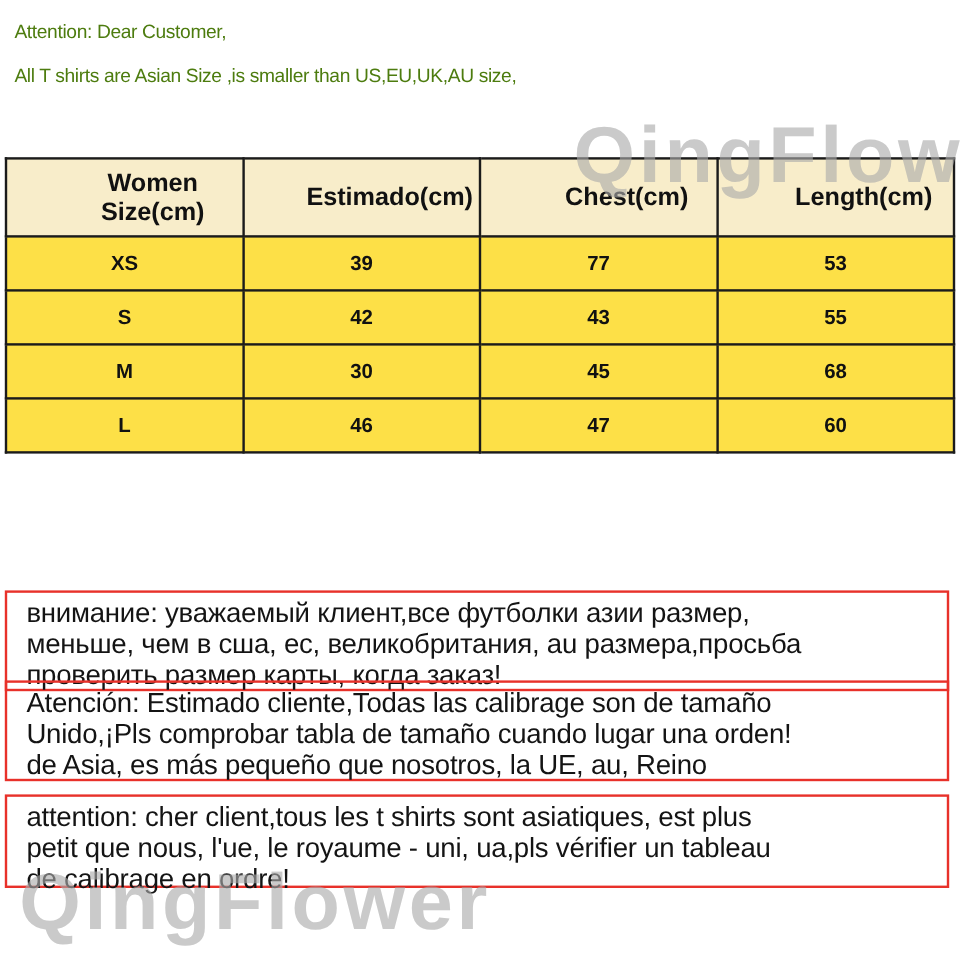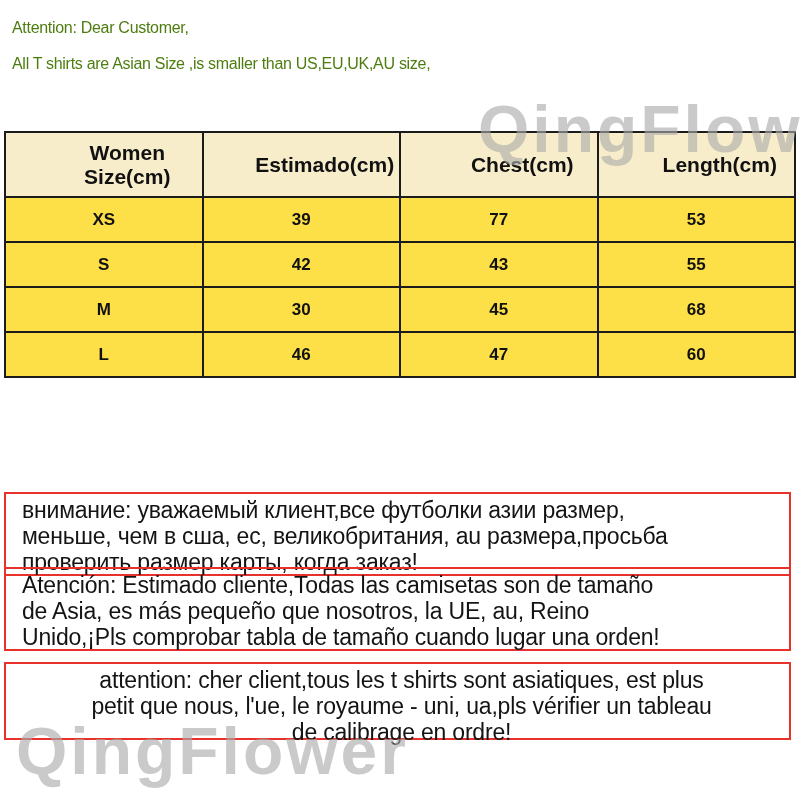--- a/index.html
+++ b/index.html
@@ -79,21 +79,21 @@
     padding: 3px 8px 0 16px;
     font-size: 23px;
     line-height: 26px;
     letter-spacing: -0.2px;
     color: #141414;
     white-space: nowrap;
     z-index: 2;
   }
   .box-russian { top: 448px; height: 84px; margin-top: 44px; }
   .box-spanish { top: 567px; height: 84px; }
-  .box-french  { top: 662px; height: 78px; text-align: center; }
+  .box-french  { top: 662px; height: 78px; }
 </style>
 </head>
 <body>
 
 <div class="page">
 
   <div class="notice">
     <div>Attention: Dear Customer,</div>
     <div>All T shirts are  Asian Size ,is smaller than US,EU,UK,AU size,</div>
   </div>
@@ -137,23 +137,23 @@
     </tbody>
   </table>
 
   <div class="lang-box box-russian">
     <div>внимание: уважаемый клиент,все футболки азии размер,</div>
     <div>меньше, чем в сша, ес, великобритания, au размера,просьба</div>
     <div>проверить размер карты, когда заказ!</div>
   </div>
 
   <div class="lang-box box-spanish">
-    <div>Atención: Estimado cliente,Todas las camisetas son de tamaño</div>
+    <div>Atención: Estimado cliente,Todas las calibrage son de tamaño</div>
+    <div>Unido,¡Pls comprobar tabla de tamaño cuando lugar una orden!</div>
     <div>de Asia, es más pequeño que nosotros, la UE, au, Reino</div>
-    <div>Unido,¡Pls comprobar tabla de tamaño cuando lugar una orden!</div>
   </div>
 
   <div class="lang-box box-french">
     <div>attention: cher client,tous les t shirts sont asiatiques, est plus</div>
     <div>petit que nous, l'ue, le royaume - uni, ua,pls vérifier un tableau</div>
     <div>de calibrage en ordre!</div>
   </div>
 
   <div class="watermark wm-bottom">QingFlower</div>
 

